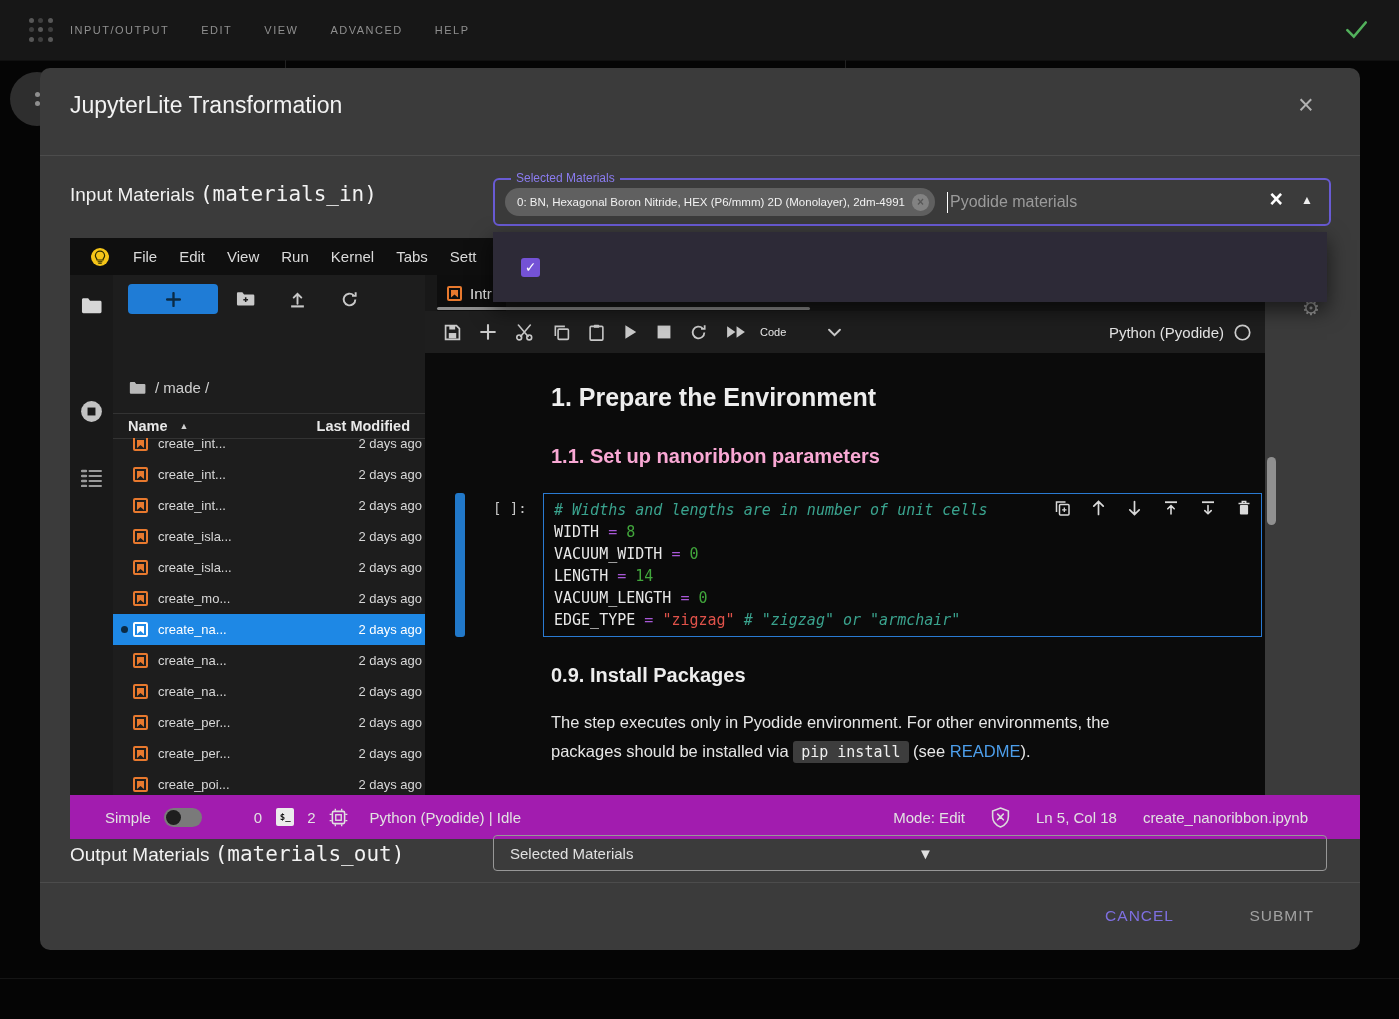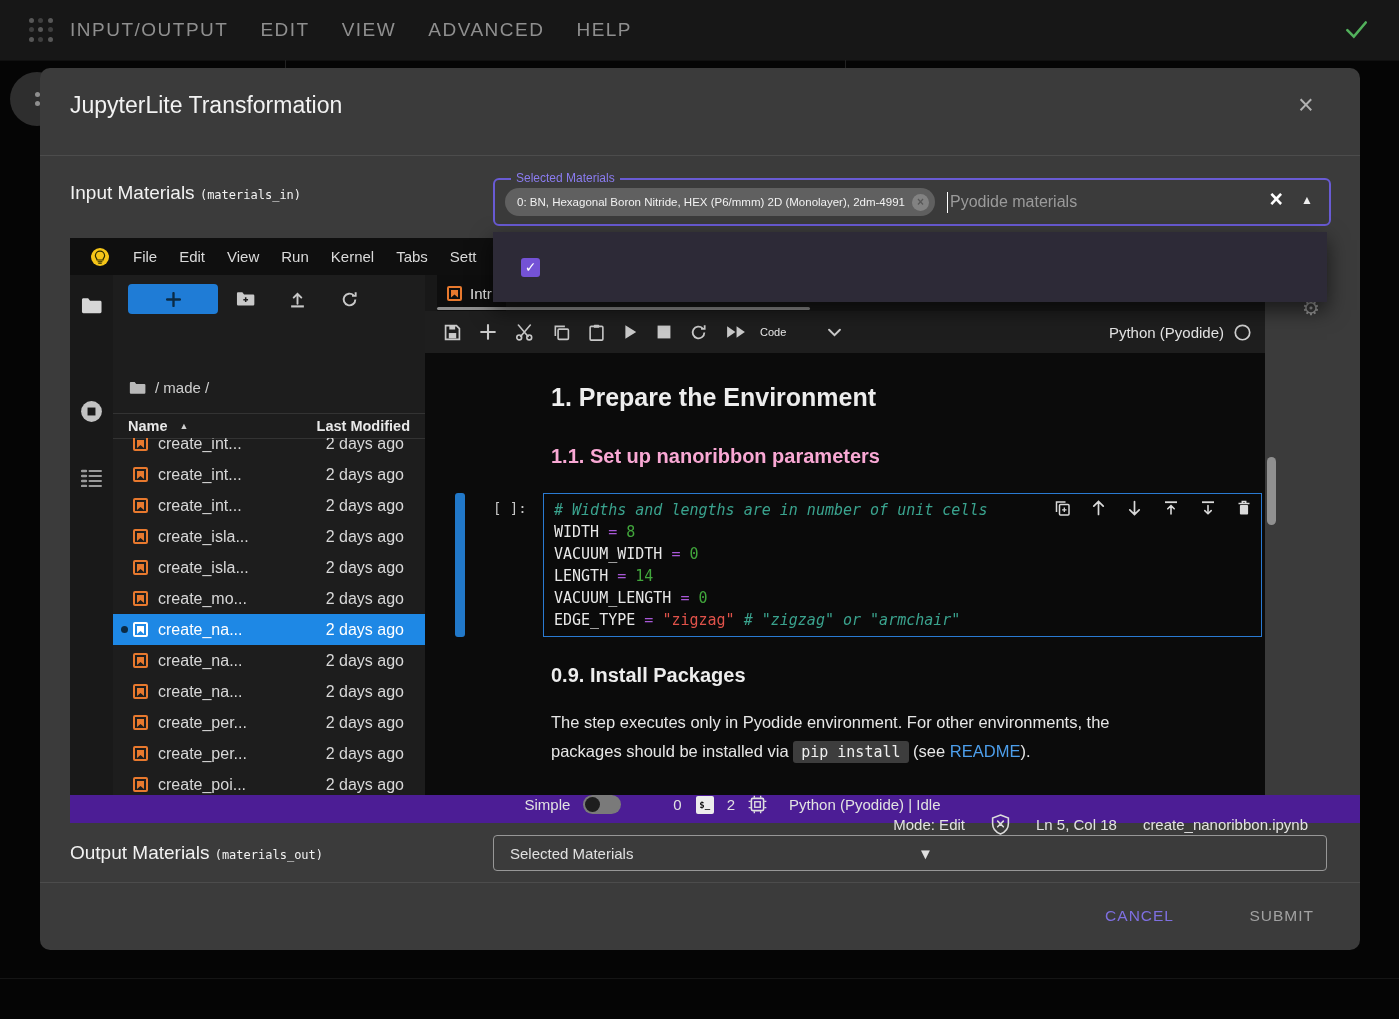--- a/index.html
+++ b/index.html
@@ -7,41 +7,41 @@
           font-family:"Liberation Sans",sans-serif;color:#e0e0e0;}
   svg{display:block;}
 
   
   .appbar{position:absolute;top:0;left:0;right:0;height:60px;background:#171717;
           display:flex;align-items:center;border-bottom:1px solid #101010;}
   .applogo{width:26px;height:26px;margin-left:28px;display:grid;
            grid-template-columns:repeat(3,1fr);gap:3px;align-items:center;justify-items:center;}
   .applogo i{width:5px;height:5px;border-radius:50%;background:#585858;}
   .applogo i:nth-child(2n){background:#3f3f3f;}
-  .appmenu{color:#8f8f8f;font-size:19px;letter-spacing:1.5px;padding:0 16px;cursor:default;}
+  .appmenu{color:#8f8f8f;font-size:11px;letter-spacing:1.5px;padding:0 16px;cursor:default;}
   .appmenu:first-of-type{margin-left:30px;}
   .appbar-check{position:absolute;right:30px;top:16px;}
 
   
   .backcircle{position:absolute;left:10px;top:72px;width:54px;height:54px;border-radius:50%;
               background:#2e2e2e;display:flex;align-items:center;justify-content:center;}
   .backcircle .dots i{display:block;width:5px;height:5px;border-radius:50%;background:#8f8f8f;margin:4px 0;}
   .seam{position:absolute;top:60px;width:1px;height:8px;background:#222;}
   .bottomseam{position:absolute;left:0;right:0;top:978px;height:1px;background:#151515;}
 
   
   .dialog{position:absolute;left:40px;top:68px;width:1320px;height:882px;background:#3b3b3b;
           border-radius:10px;z-index:2;}
   .dlg-title{position:absolute;left:30px;top:24px;font-size:23px;color:#f2f2f2;}
   .dlg-close{position:absolute;left:1250px;top:22px;width:32px;height:32px;color:#b2b2b2;
              font-size:27px;line-height:30px;text-align:center;cursor:pointer;font-weight:300;}
   .dlg-divider{position:absolute;left:0;right:0;top:87px;height:1px;background:#4c4c4c;}
   .dlg-divider2{position:absolute;left:0;right:0;top:814px;height:1px;background:#4c4c4c;}
   .io-label{position:absolute;left:30px;font-size:19px;color:#f2f2f2;}
-  .io-label .mono{font-family:"DejaVu Sans Mono",monospace;font-size:12px;}
+  .io-label .mono{font-family:"DejaVu Sans Mono",monospace;font-size:21px;}
 
   
   .mat-field{position:absolute;left:453px;top:110px;width:834px;height:44px;
              border:2px solid #695bd4;border-radius:6px;display:flex;align-items:center;}
   .mat-legend{position:absolute;left:16px;top:-9px;font-size:12px;color:#8b7cf0;
               background:#3b3b3b;padding:0 5px;}
   .chip{margin-left:10px;height:28px;border-radius:14px;background:#606060;display:flex;
         align-items:center;padding:0 6px 0 12px;font-size:11.5px;color:#f2f2f2;white-space:nowrap;}
   .chip-del{width:17px;height:17px;border-radius:50%;background:#8e8e8e;opacity:.75;margin-left:7px;
             color:#565656;font-size:12px;line-height:17px;text-align:center;font-weight:bold;cursor:pointer;}
@@ -70,22 +70,22 @@
            border-radius:4px;display:flex;align-items:center;justify-content:center;cursor:pointer;}
   .fb-icon{position:absolute;top:16px;color:#c9c9c9;cursor:pointer;}
   .fb-filter{position:absolute;left:15px;top:58px;width:282px;height:33px;background:#101010;
              border:1px solid #585858;border-radius:2px;display:flex;align-items:center;box-sizing:border-box;}
   .fb-filter span{margin-left:10px;font-size:15px;color:#8d8d8d;flex:1;}
   .fb-crumb{position:absolute;left:16px;top:104px;display:flex;align-items:center;gap:9px;
             font-size:15px;color:#cfcfcf;}
   .fb-head{position:absolute;left:0;right:0;top:138px;height:24px;border-top:1px solid #333;
            border-bottom:1px solid #333;display:flex;align-items:center;font-size:14.5px;font-weight:bold;color:#e8e8e8;}
   .fb-rows{position:absolute;left:0;right:0;top:163px;bottom:0;overflow:hidden;}
-  .frow{position:relative;display:flex;align-items:center;height:31px;padding:0 21px 0 20px;
-        font-size:16px;color:#d8d8d8;cursor:pointer;}
+  .frow{position:relative;display:flex;align-items:center;height:31px;padding:0 3px 0 20px;
+        font-size:13px;color:#d8d8d8;cursor:pointer;}
   .frow .fname{margin-left:10px;flex:1;white-space:nowrap;overflow:hidden;}
   .frow .fdate{white-space:nowrap;}
   .frow.sel{background:#1e88e5;color:#fff;}
   .frow.sel .rdot{position:absolute;left:8px;top:12px;width:7px;height:7px;border-radius:50%;background:#0b2b45;}
   .nbicon{width:15px;height:15px;border:2px solid #e8792e;border-radius:2px;box-sizing:border-box;
           display:flex;justify-content:center;padding-top:2px;flex:none;}
   .nbicon i{width:7px;height:8px;background:#e8792e;
             clip-path:polygon(0 0,100% 0,100% 100%,50% 62%,0 100%);}
   .frow.sel .nbicon{border-color:#fff;background:#1e88e5;}
   .frow.sel .nbicon i{background:#fff;}
@@ -125,22 +125,22 @@
            line-height:28.5px;color:#e6e6e6;}
   .codechip{font-family:"DejaVu Sans Mono",monospace;font-size:15px;background:#3d3d3d;
             color:#eee;padding:2px 8px;border-radius:3px;}
   .nblink{color:#4d9fec;cursor:pointer;}
 
   
   .nb-scrollthumb{position:absolute;left:1227px;top:389px;width:9px;height:68px;background:#909090;border-radius:5px;cursor:grab;}
   .gear{position:absolute;left:1262px;top:228px;font-size:20px;color:#999;cursor:pointer;}
 
   
-  .statusbar{position:absolute;left:30px;right:0px;top:727px;height:28px;background:#4c1d95;
-             display:flex;align-items:center;font-size:15px;color:#e2e2e2;flex-direction:column;}
+  .statusbar{position:absolute;left:30px;right:0px;top:727px;height:44px;background:#a21caf;
+             display:flex;align-items:center;font-size:15px;color:#e2e2e2;}
   .sb-left{display:flex;align-items:center;margin-left:35px;gap:0;}
   .toggle{width:38px;height:19px;border-radius:10px;background:#7a7a7a;margin-left:13px;position:relative;cursor:pointer;}
   .toggle i{position:absolute;left:2px;top:2px;width:15px;height:15px;border-radius:50%;background:#1e1e1e;}
   .termbadge{width:18px;height:18px;background:#ececec;border-radius:2px;color:#111;
              font-family:"DejaVu Sans Mono",monospace;font-size:9px;font-weight:bold;
              display:flex;align-items:center;justify-content:center;}
   .sb-right{margin-left:auto;display:flex;align-items:center;margin-right:52px;gap:26px;}
 
   
   .out-select{position:absolute;left:453px;top:767px;width:834px;height:36px;border:1px solid #979797;

